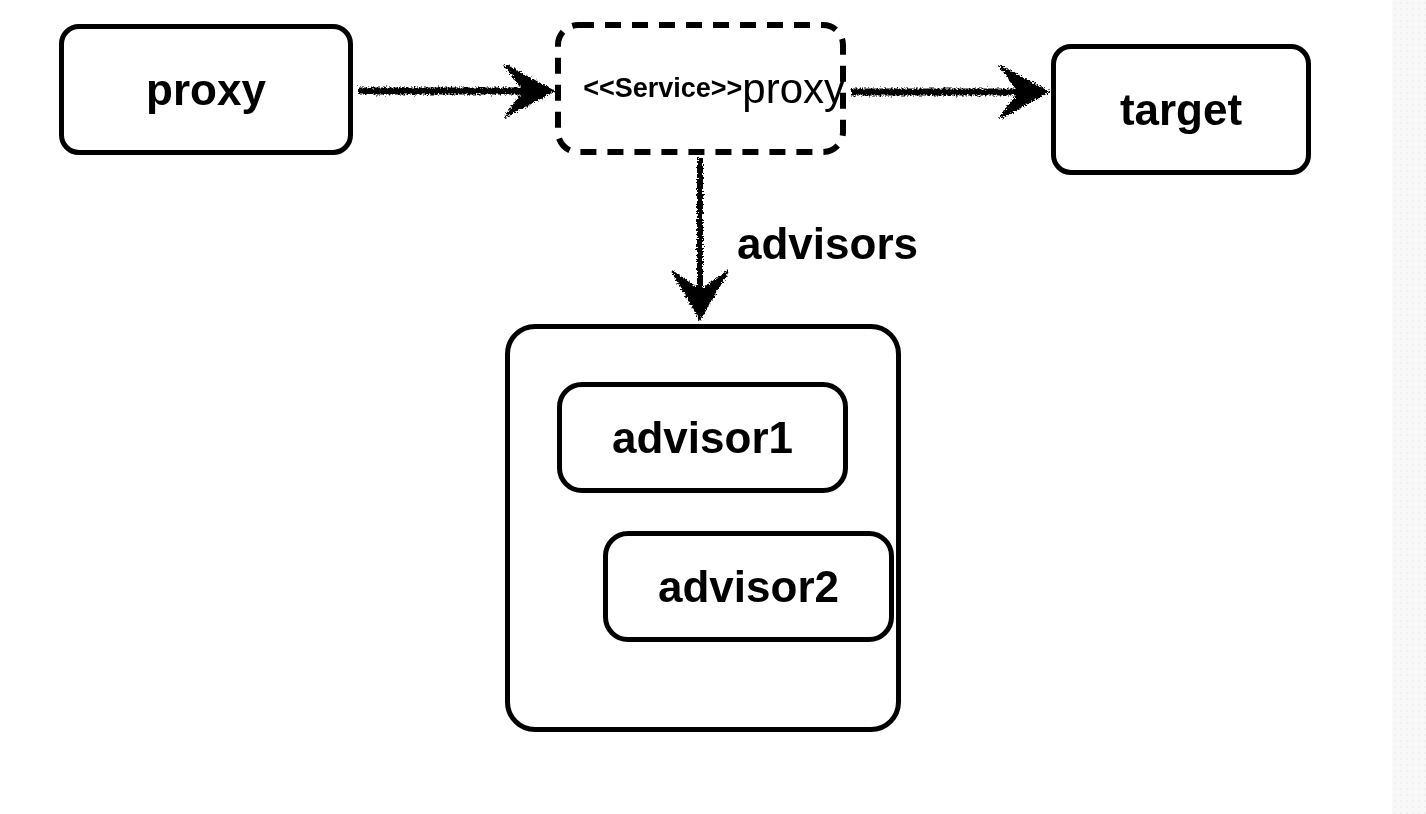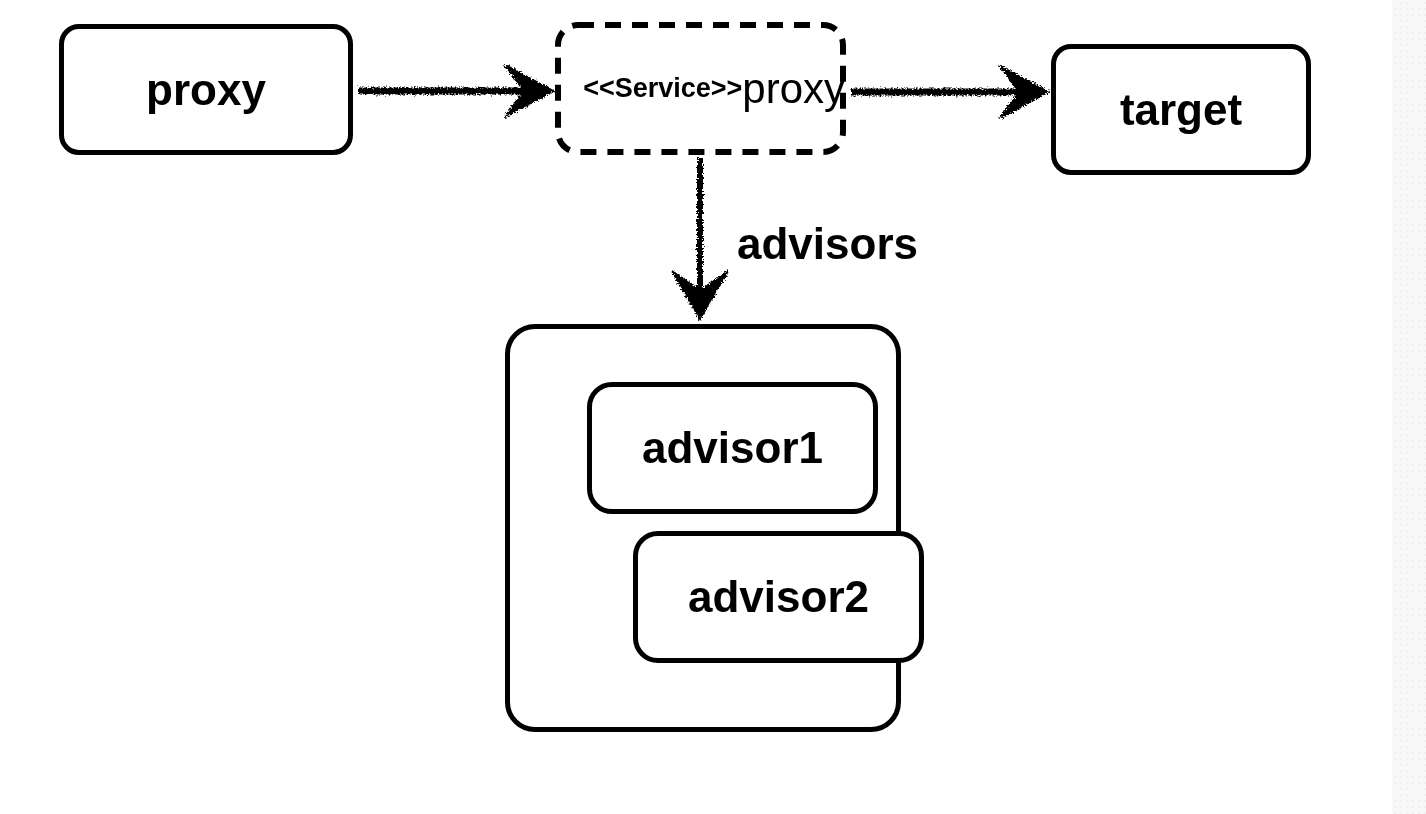--- a/index.html
+++ b/index.html
@@ -69,21 +69,21 @@
   }
   .advisors-container {
     position: absolute;
     box-sizing: border-box;
     left: 505px; top: 324px; width: 396px; height: 408px;
     background: #ffffff;
     border: 5px solid #000000;
     border-radius: 30px;
   }
   .node-advisor {
-    left: 587px; width: 291px; height: 132px;
+    left: 557px; width: 291px; height: 111px;
     border-radius: 25px;
   }
   .node-advisor1 { top: 382px; }
   .node-advisor2 { top: 531px; margin-left: 46px; }
   .edge-label {
     position: absolute;
     left: 737px;
     top: 220px;
     font-size: 44px;
     font-weight: bold;

